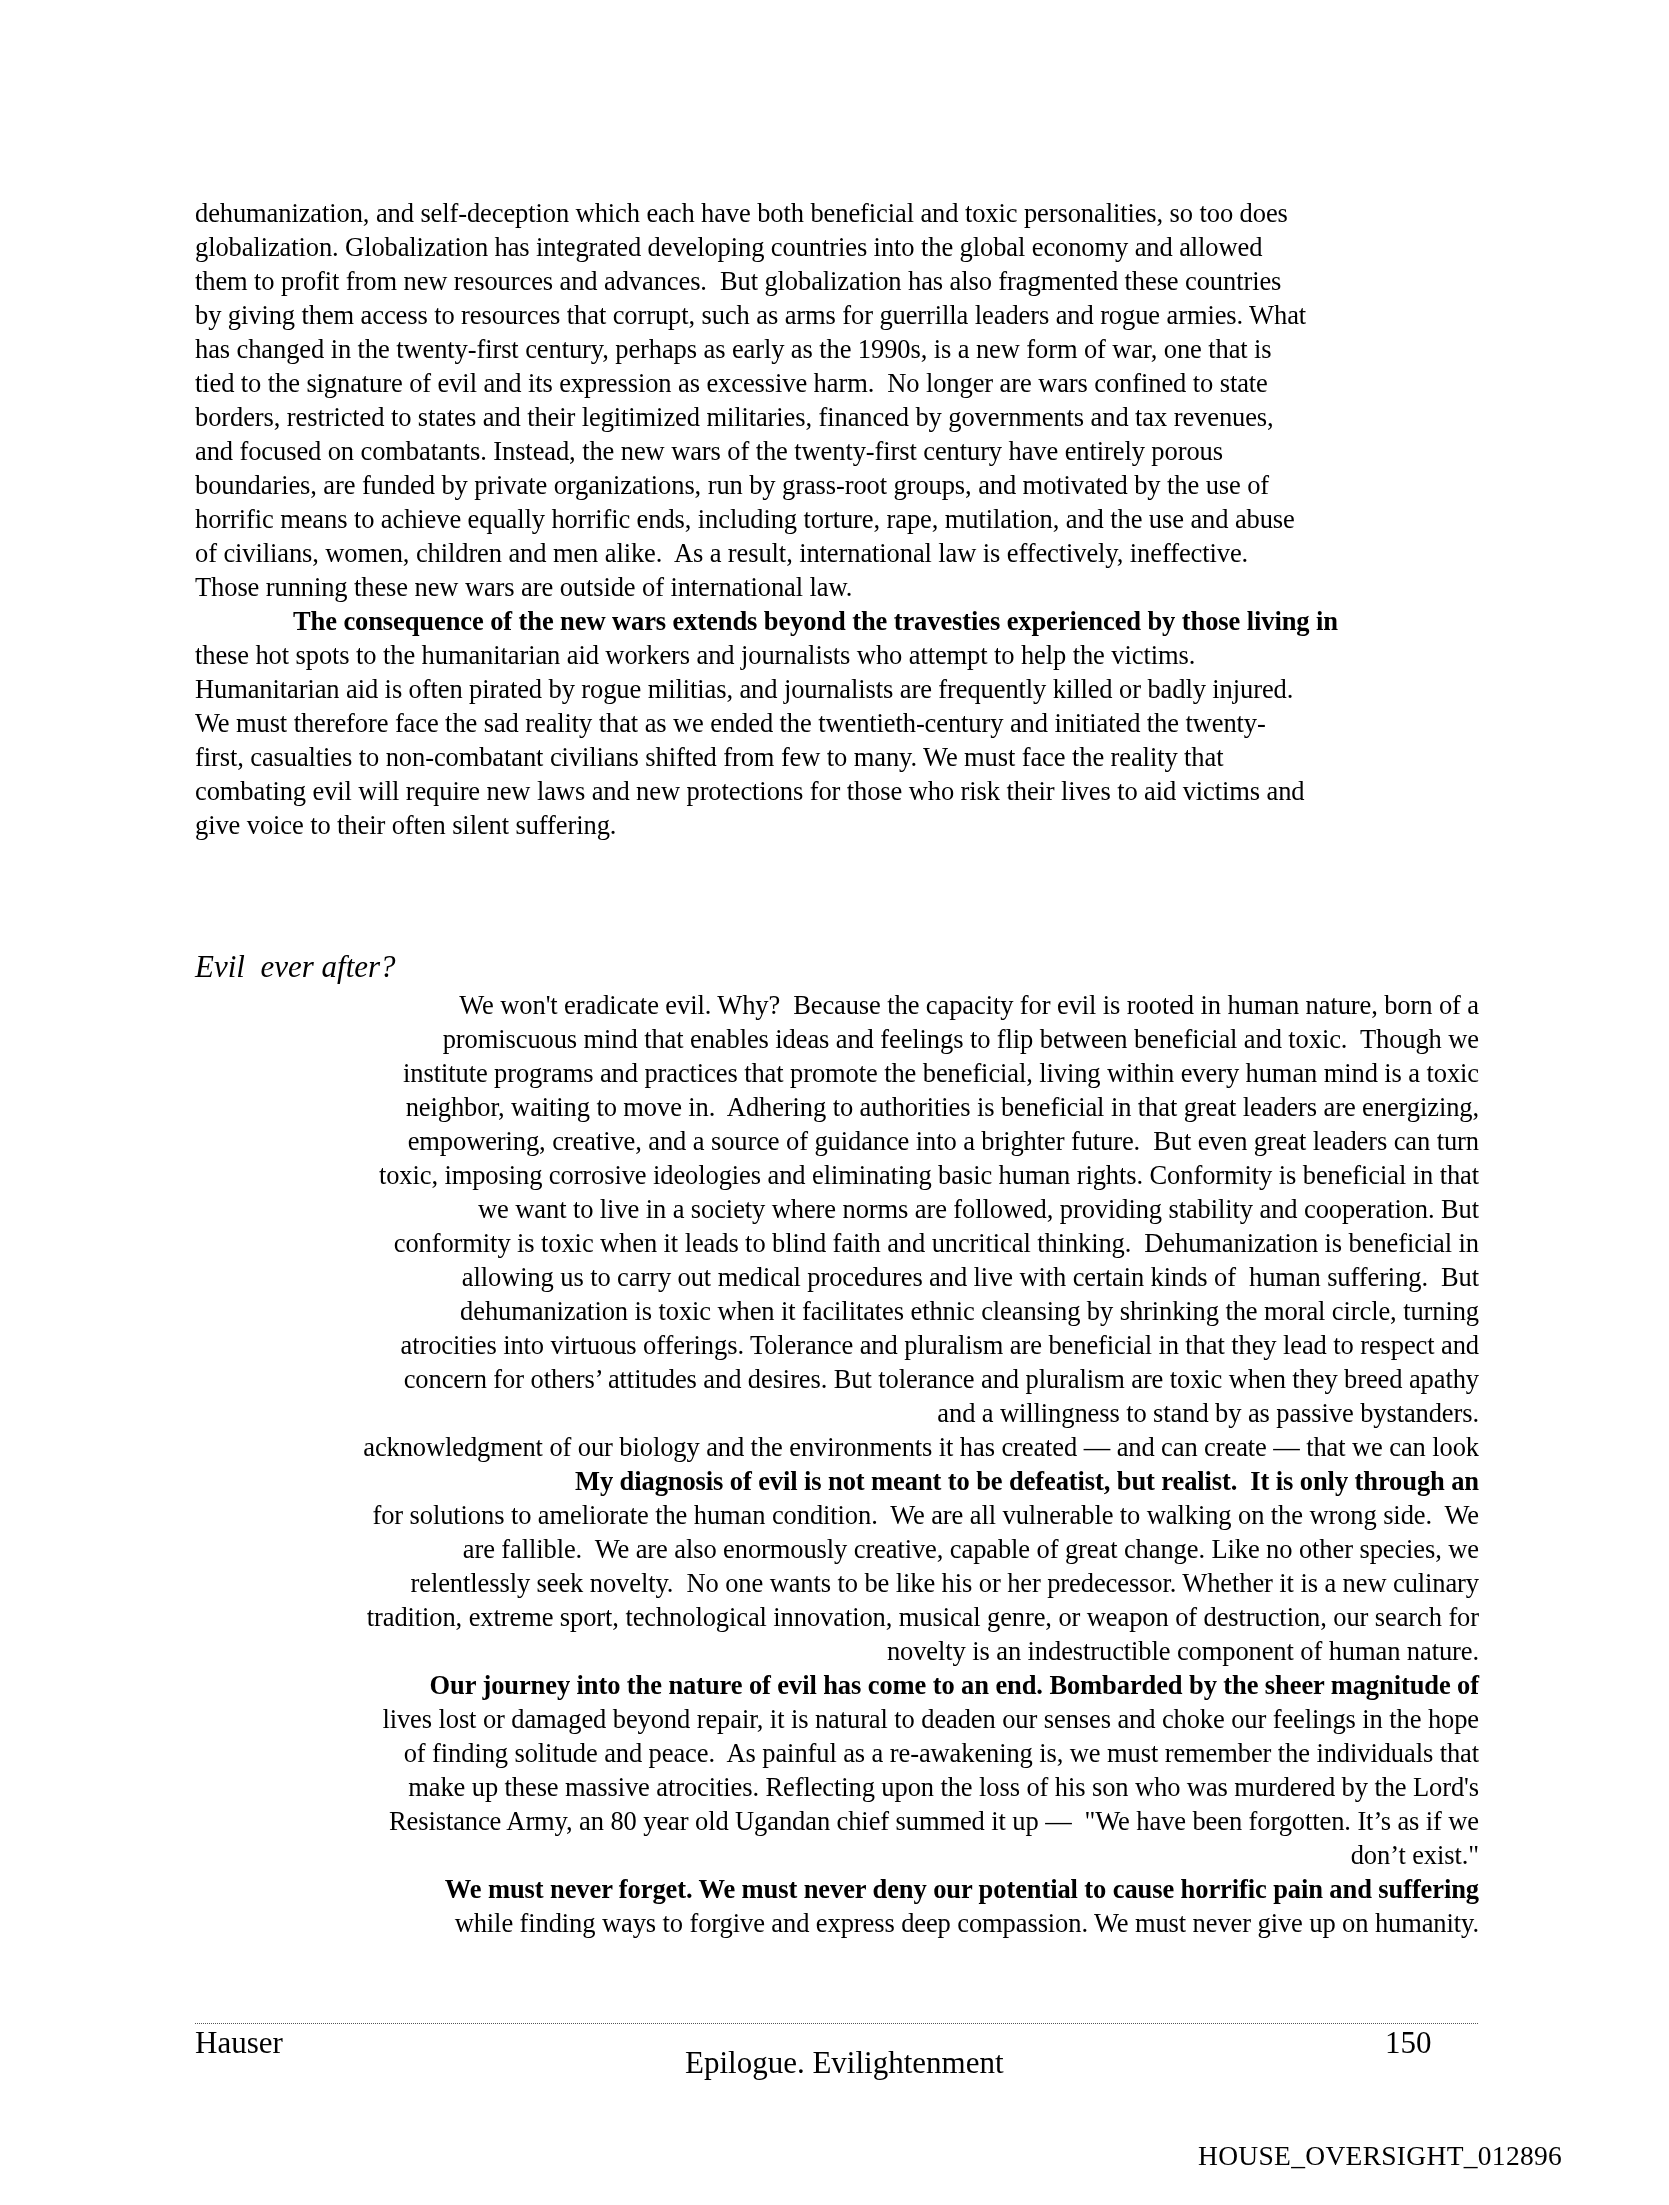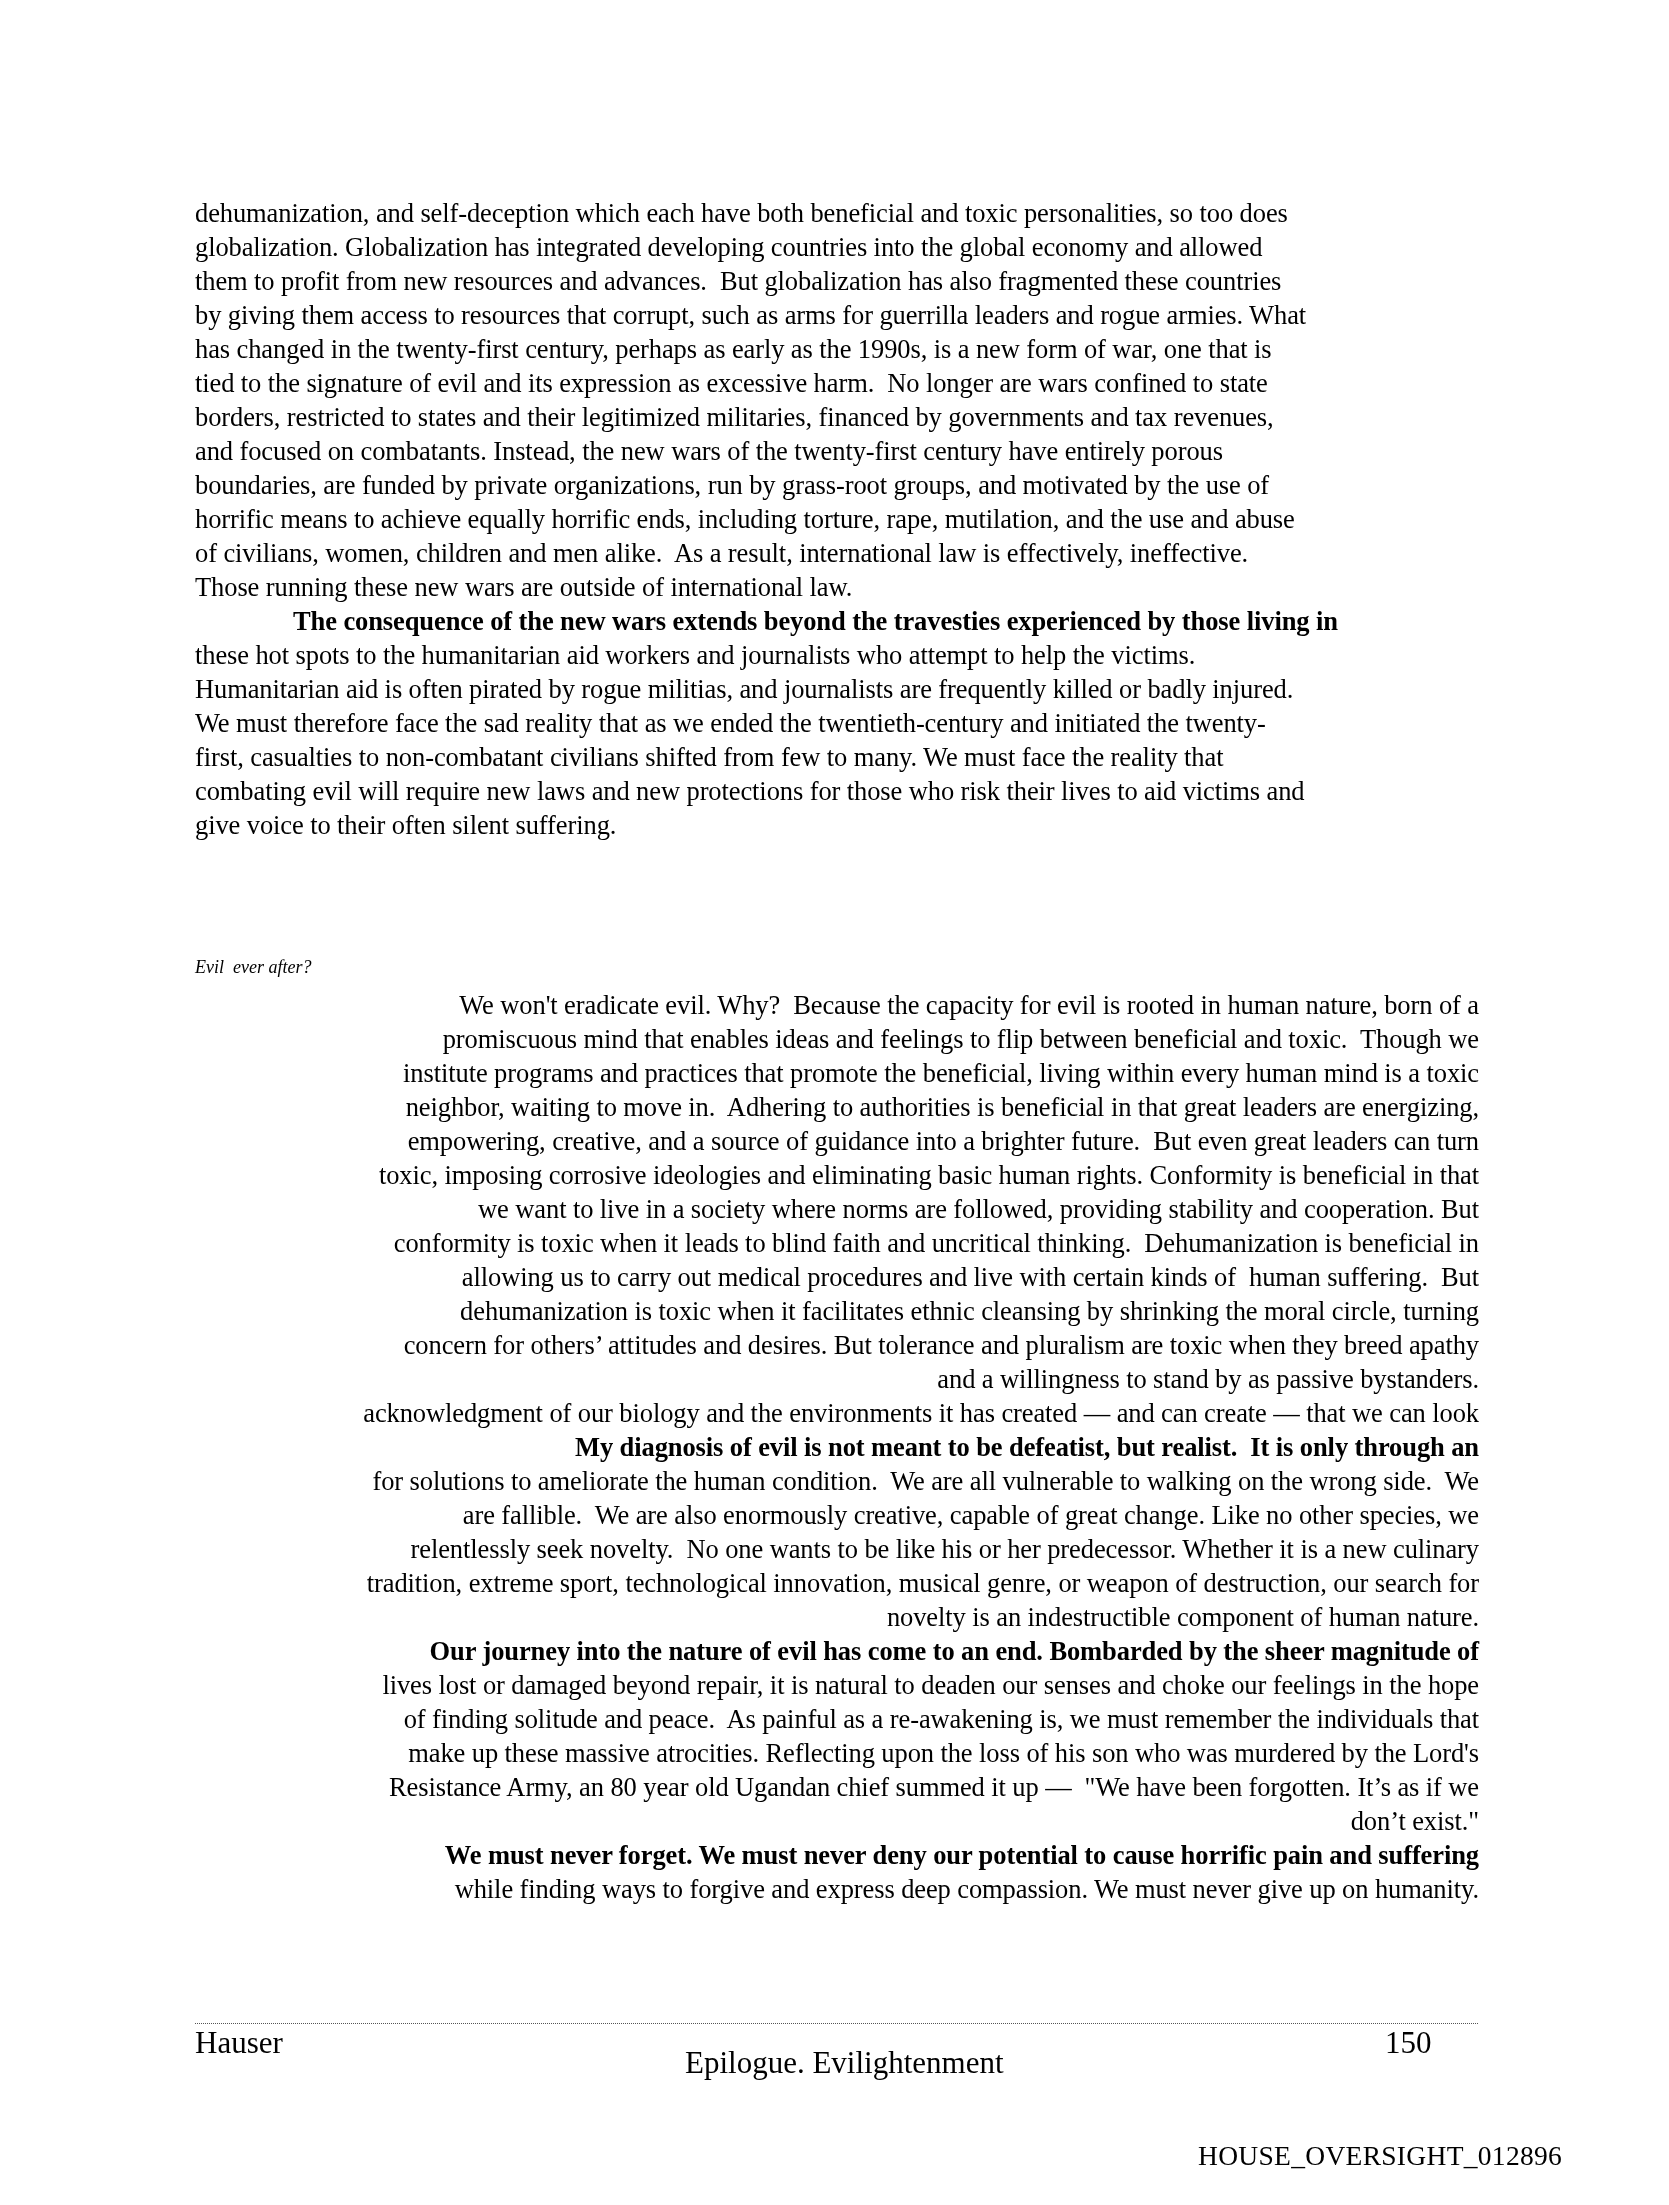--- a/index.html
+++ b/index.html
@@ -37,21 +37,21 @@
     }
     .line.indent {
       padding-left: 98px;
       font-weight: bold;
     }
     #block-1 { top: 196px; }
     #heading {
       position: absolute;
       left: 195px;
       top: 950px;
-      font-size: 18px;
+      font-size: 31px;
       font-style: italic;
       line-height: 34px;
       white-space: pre;
       text-align: right;
     }
     #block-2 { top: 988px; text-align: right; }
     .footer-rule {
       position: absolute;
       left: 195px;
       top: 2023px;
@@ -121,20 +121,21 @@
       <span class="line">We won't eradicate evil. Why?  Because the capacity for evil is rooted in human nature, born of a</span>
       <span class="line">promiscuous mind that enables ideas and feelings to flip between beneficial and toxic.  Though we</span>
       <span class="line">institute programs and practices that promote the beneficial, living within every human mind is a toxic</span>
       <span class="line">neighbor, waiting to move in.  Adhering to authorities is beneficial in that great leaders are energizing,</span>
       <span class="line">empowering, creative, and a source of guidance into a brighter future.  But even great leaders can turn</span>
       <span class="line">toxic, imposing corrosive ideologies and eliminating basic human rights. Conformity is beneficial in that</span>
       <span class="line">we want to live in a society where norms are followed, providing stability and cooperation. But</span>
       <span class="line">conformity is toxic when it leads to blind faith and uncritical thinking.  Dehumanization is beneficial in</span>
       <span class="line">allowing us to carry out medical procedures and live with certain kinds of  human suffering.  But</span>
       <span class="line">dehumanization is toxic when it facilitates ethnic cleansing by shrinking the moral circle, turning</span>
+      <span class="line">atrocities into virtuous offerings. Tolerance and pluralism are beneficial in that they lead to respect and</span>
       <span class="line">concern for others’ attitudes and desires. But tolerance and pluralism are toxic when they breed apathy</span>
       <span class="line">and a willingness to stand by as passive bystanders.</span>
     </div>
 
     <div>
       <span class="line">acknowledgment of our biology and the environments it has created — and can create — that we can look</span>
       <span class="line indent">My diagnosis of evil is not meant to be defeatist, but realist.  It is only through an</span>
       <span class="line">for solutions to ameliorate the human condition.  We are all vulnerable to walking on the wrong side.  We</span>
       <span class="line">are fallible.  We are also enormously creative, capable of great change. Like no other species, we</span>
       <span class="line">relentlessly seek novelty.  No one wants to be like his or her predecessor. Whether it is a new culinary</span>

